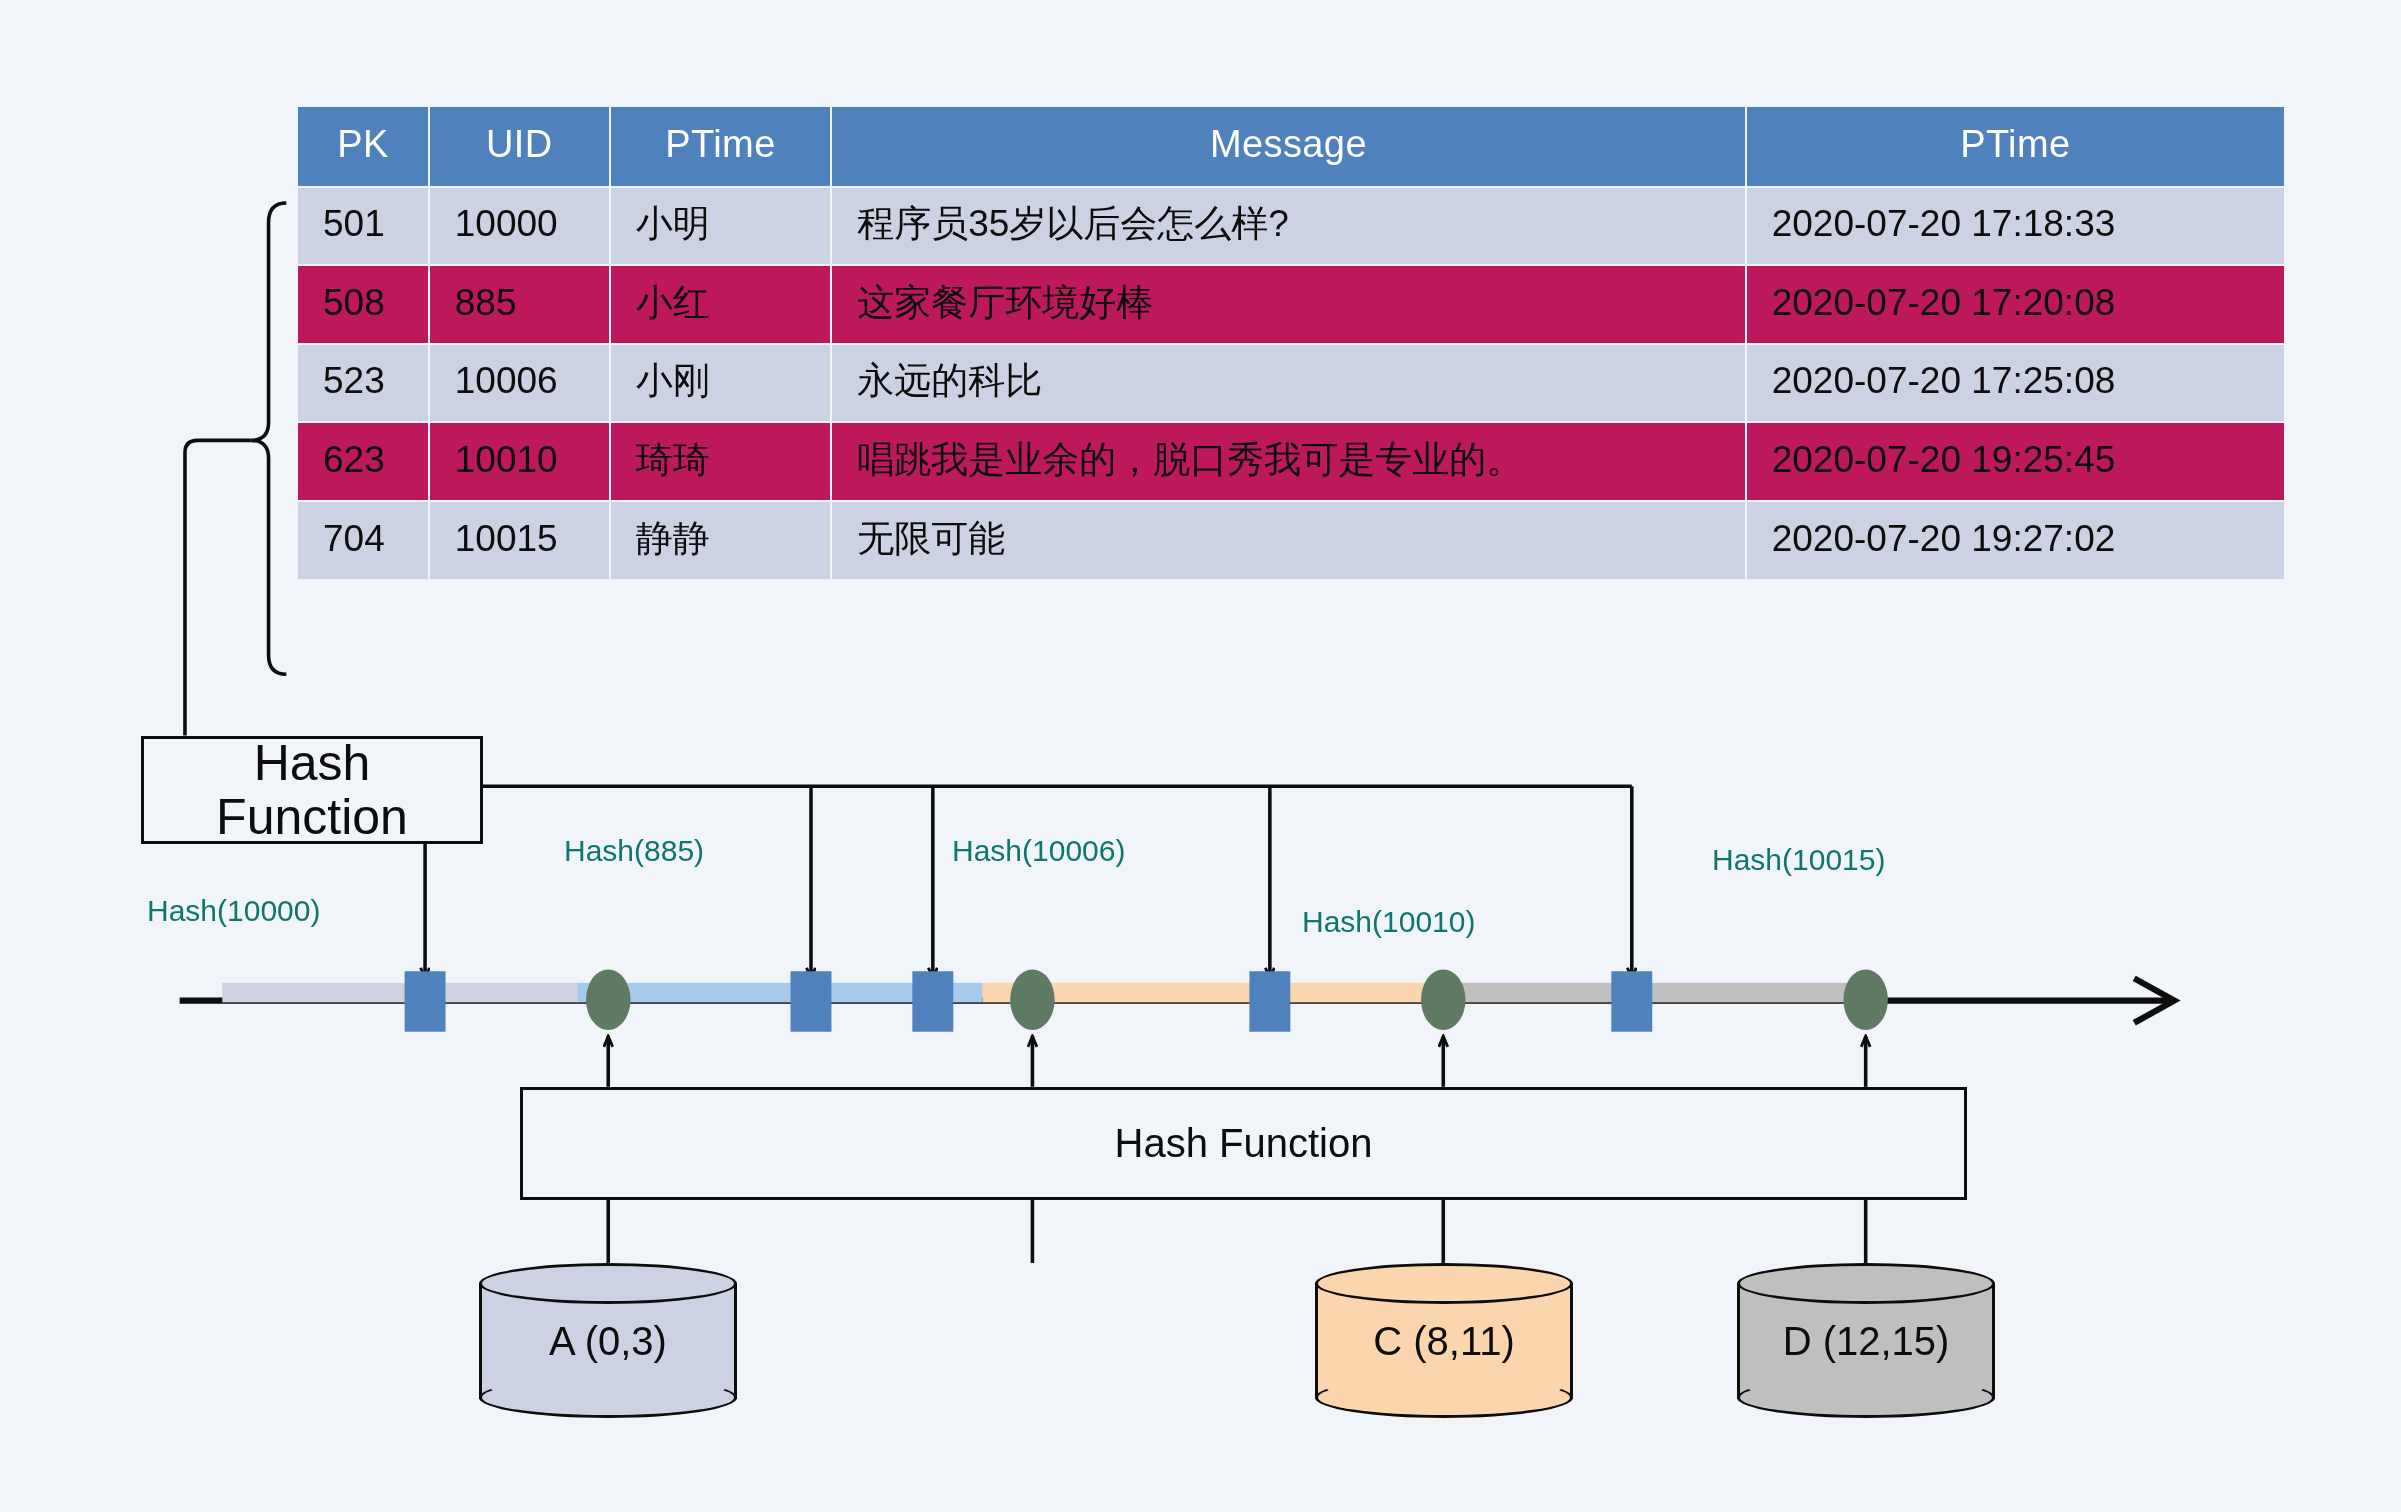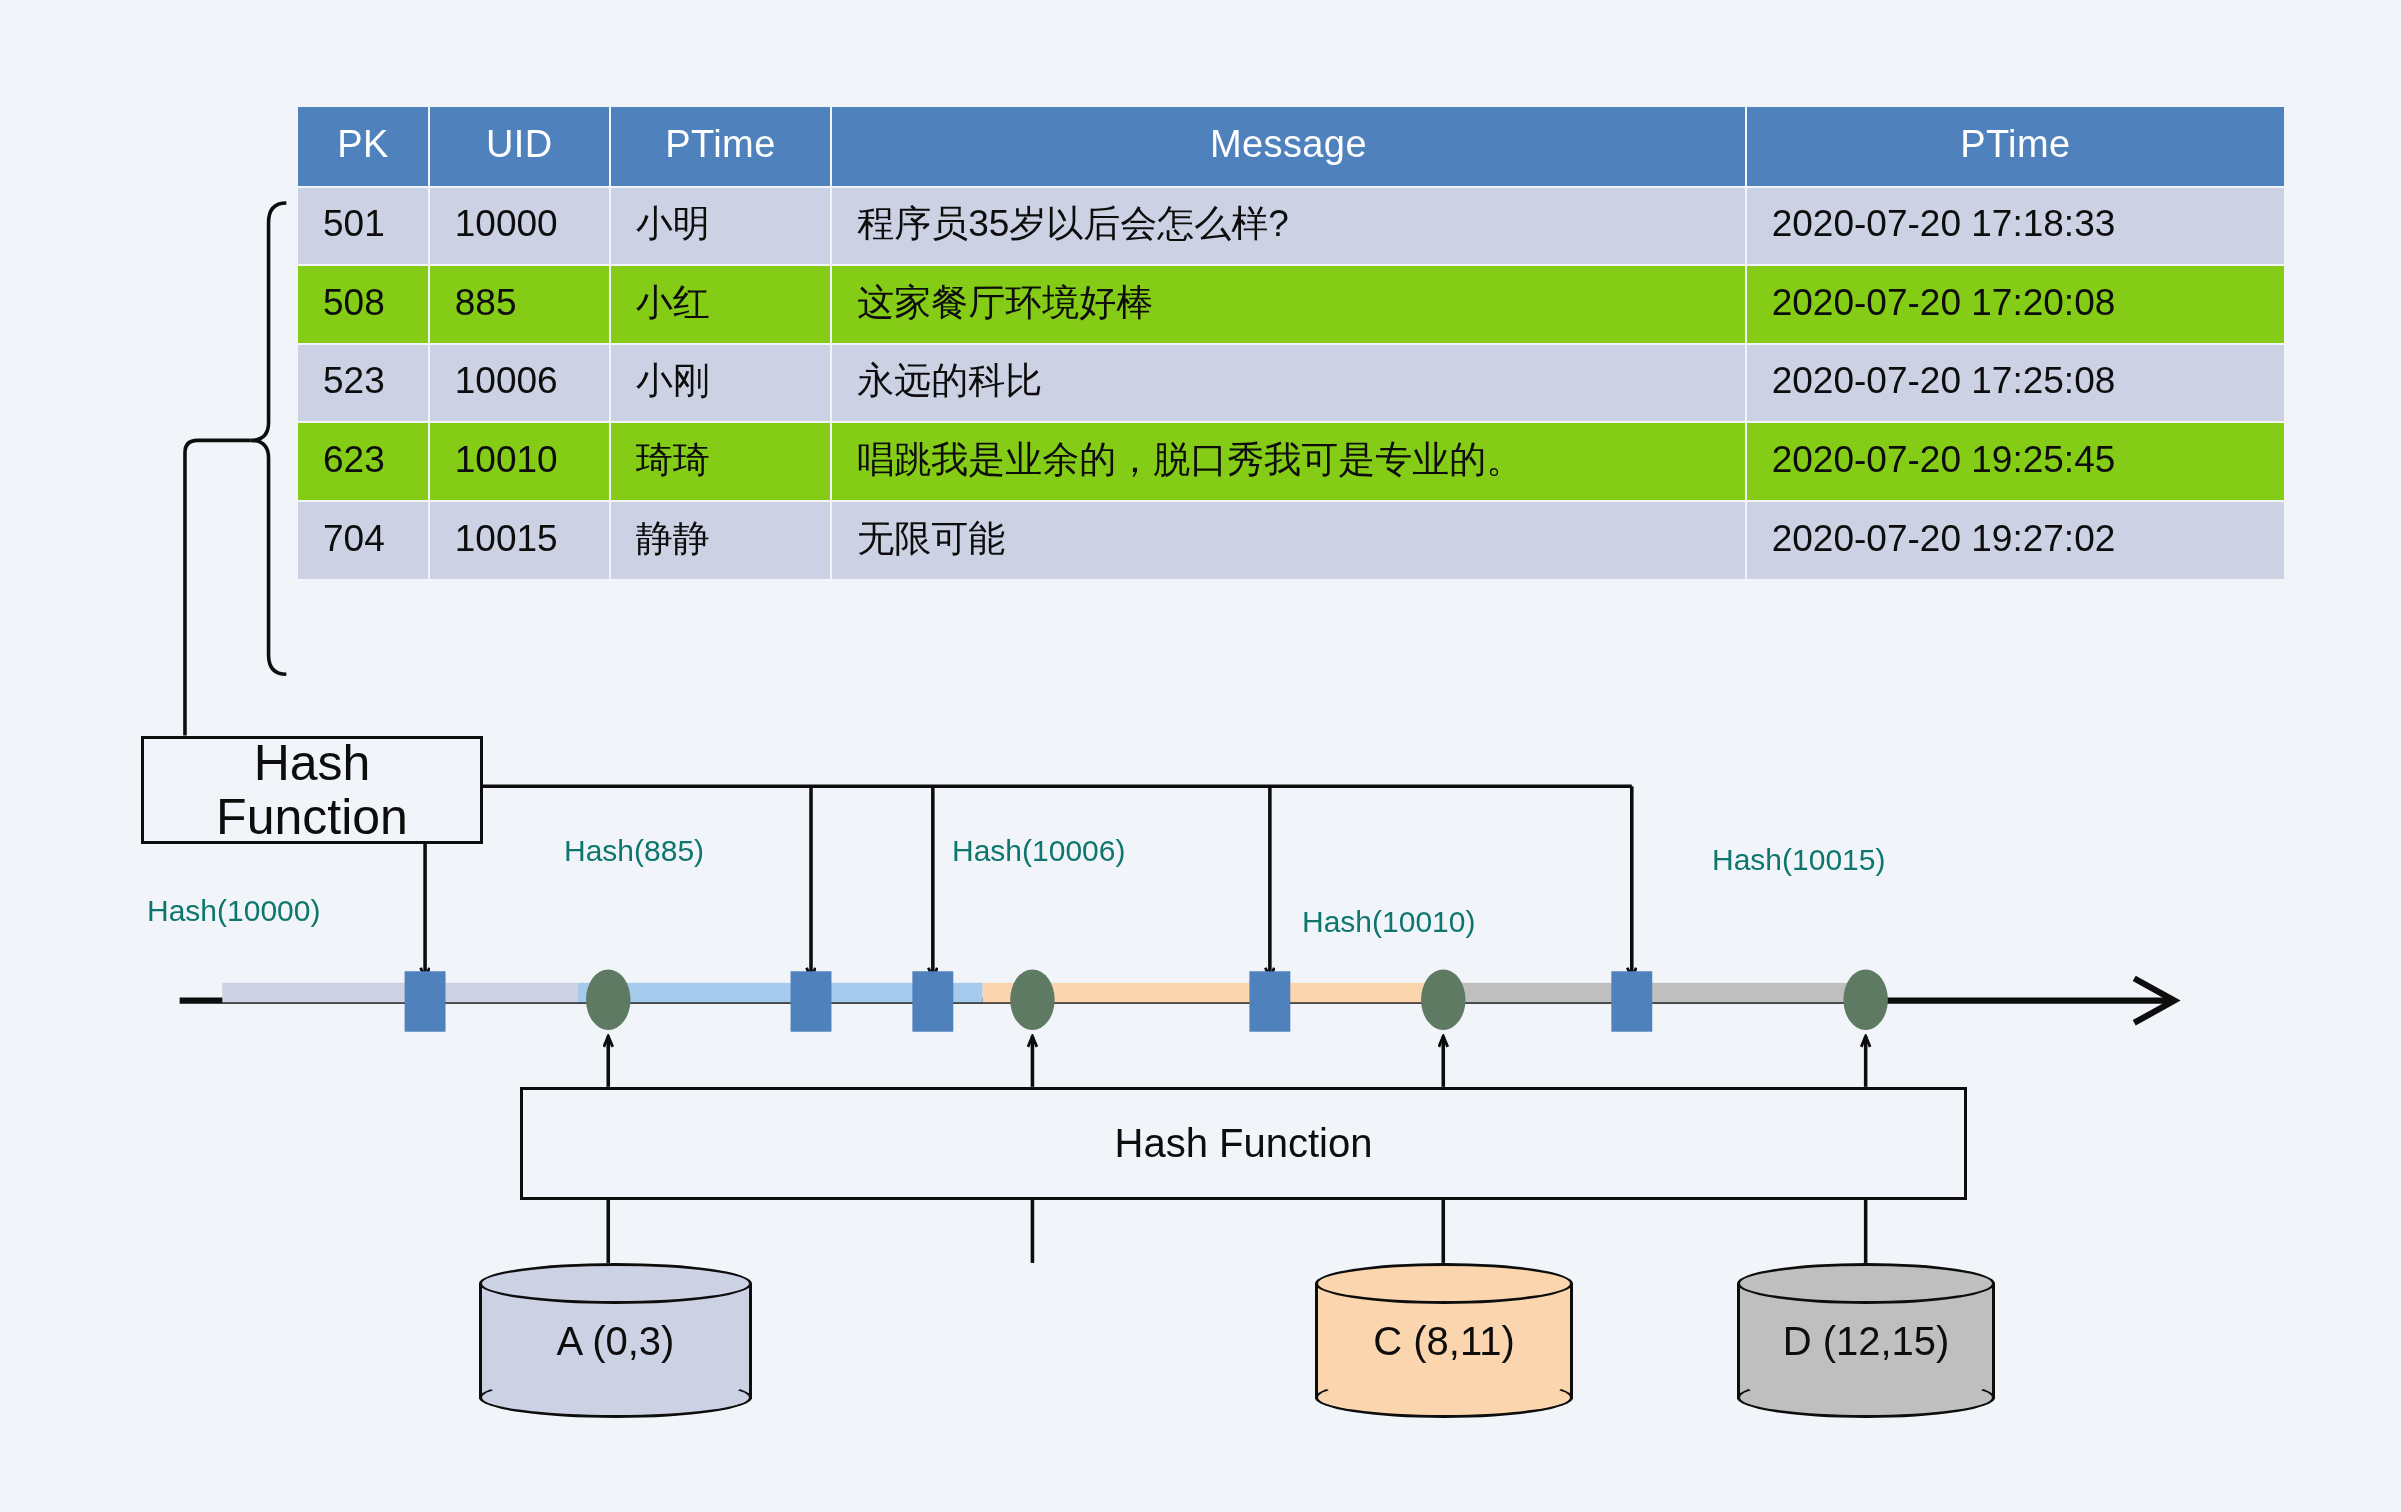--- a/index.html
+++ b/index.html
@@ -21,21 +21,21 @@
   .tbl th{
     background:#4f81bd;color:#ffffff;font-weight:normal;
     font-size:38px;text-align:center;padding:16px 0 19.6px 0;
     letter-spacing:0.4px;
   }
   .tbl td{
     font-size:37px;color:#0d0d0d;padding:11.6px 18px 15px 18px;
     white-space:nowrap;overflow:hidden;
   }
   .tbl tr.odd td{background:#ccd2e4;}
-  .tbl tr.even td{background:#84cc16;}
+  .tbl tr.even td{background:#be185d;}
   .c-pk{width:129px;}
   .c-uid{width:178px;}
   .c-name{width:218px;}
   .c-msg{width:907px;}
   .c-pt{width:534px;margin-left:37px;}
   .tbl td.num{text-align:left;padding-left:25px;}
   .tbl td.ctr-pad{padding-left:25px;}
 
   
   .overlay{position:absolute;left:0;top:0;width:2401px;height:1513px;pointer-events:none;}
@@ -202,21 +202,21 @@
   <div class="hlabel" style="left:147px;top:894px;">Hash(10000)</div>
   <div class="hlabel" style="left:564px;top:834px;">Hash(885)</div>
   <div class="hlabel" style="left:952px;top:834px;">Hash(10006)</div>
   <div class="hlabel" style="left:1302px;top:905px;">Hash(10010)</div>
   <div class="hlabel" style="left:1712px;top:843px;">Hash(10015)</div>
 
   <div class="hf-bot">
     <span>Hash Function</span>
   </div>
 
-  <div class="cyl" style="left:479px;top:1263px;padding-left:15px;">
+  <div class="cyl" style="left:479px;top:1263px;">
     <div class="body" style="background:#ccd2e4;"></div>
     <div class="bot" style="background:#ccd2e4;"></div>
     <div class="top" style="background:#ccd2e4;"></div>
     <div class="lbl">A (0,3)</div>
   </div>
 
 
   <div class="cyl" style="left:1315px;top:1263px;">
     <div class="body" style="background:#fbd5ae;"></div>
     <div class="bot" style="background:#fbd5ae;"></div>

